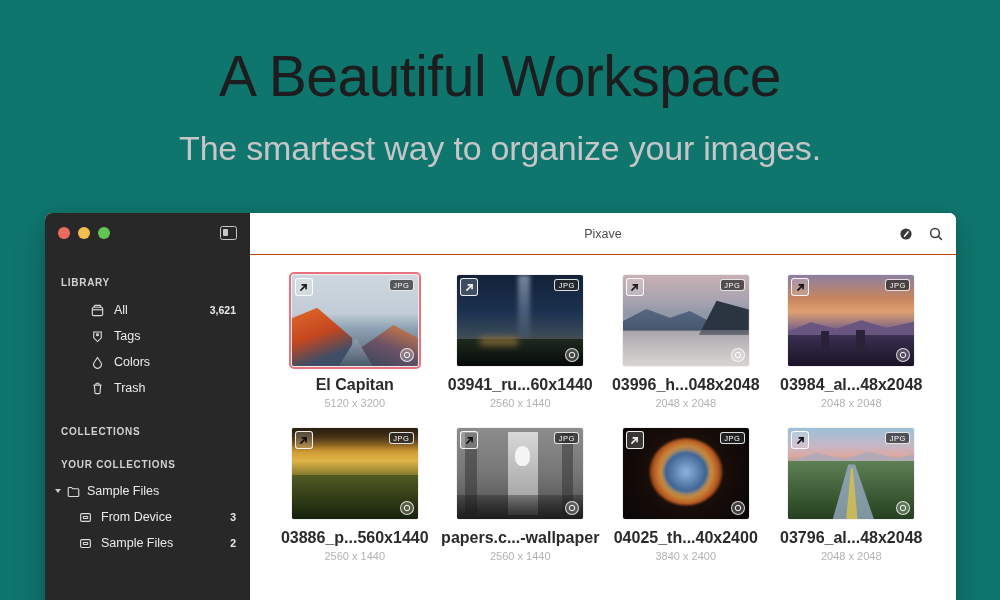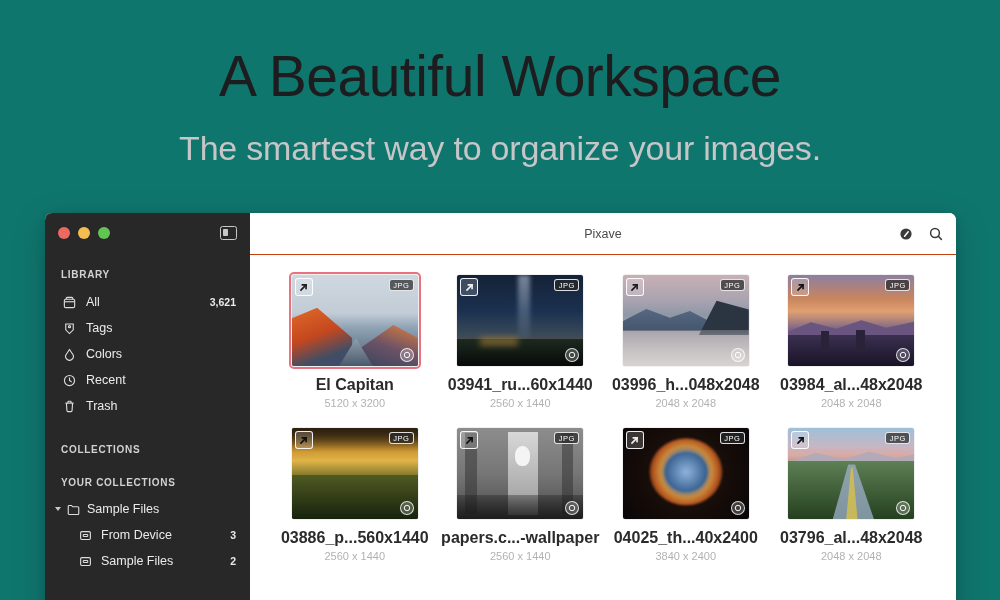--- a/index.html
+++ b/index.html
@@ -73,25 +73,25 @@
     width: 5px; height: 7px; background: #c9c9c9; border-radius: 1px;
   }
 
   .sidebar-section {
     font-size: 10px;
     font-weight: bold;
     letter-spacing: 0.7px;
     color: #d2d2d2;
     padding: 0 0 0 16px;
   }
-  .sec-library { margin-top: 16px; }
+  .sec-library { margin-top: 24px; }
   .sec-collections { margin-top: 25px; }
   .sec-your { margin-top: 22px; }
 
-  .nav-list { margin-top: 9px; }
+  .nav-list { margin-top: 9px; padding-left: 28px; }
   .nav-item {
     height: 26px;
     display: flex;
     align-items: center;
     padding: 0 14px 0 17px;
     font-size: 12.5px;
     color: #ebebeb;
     gap: 9px;
   }
   .nav-item .count {
@@ -272,30 +272,20 @@
         <div class="nav-item">
           <span class="ico">
             <svg viewBox="0 0 16 16" fill="none" stroke="#dcdcdc" stroke-width="1.2">
               <path d="M8 2.6l3.4 5.1a4.1 4.1 0 11-6.8 0z"></path>
             </svg>
           </span>
           <span>Colors</span>
           <span class="count"></span>
         </div>
 
-        <div class="nav-item">
-          <span class="ico">
-            <svg viewBox="0 0 16 16" fill="none" stroke="#dcdcdc" stroke-width="1.2">
-              <circle cx="8" cy="8" r="5.4"></circle>
-              <path d="M8 4.8V8l2.3 1.6"></path>
-            </svg>
-          </span>
-          <span>Recent</span>
-          <span class="count"></span>
-        </div>
 
         <div class="nav-item">
           <span class="ico">
             <svg viewBox="0 0 16 16" fill="none" stroke="#dcdcdc" stroke-width="1.2">
               <path d="M3.6 4.4h8.8"></path>
               <path d="M4.7 4.4l.6 8.2a1 1 0 001 .9h3.4a1 1 0 001-.9l.6-8.2"></path>
               <path d="M6.3 4.4V3.2a.8.8 0 01.8-.8h1.8a.8.8 0 01.8.8v1.2"></path>
             </svg>
           </span>
           <span>Trash</span>

